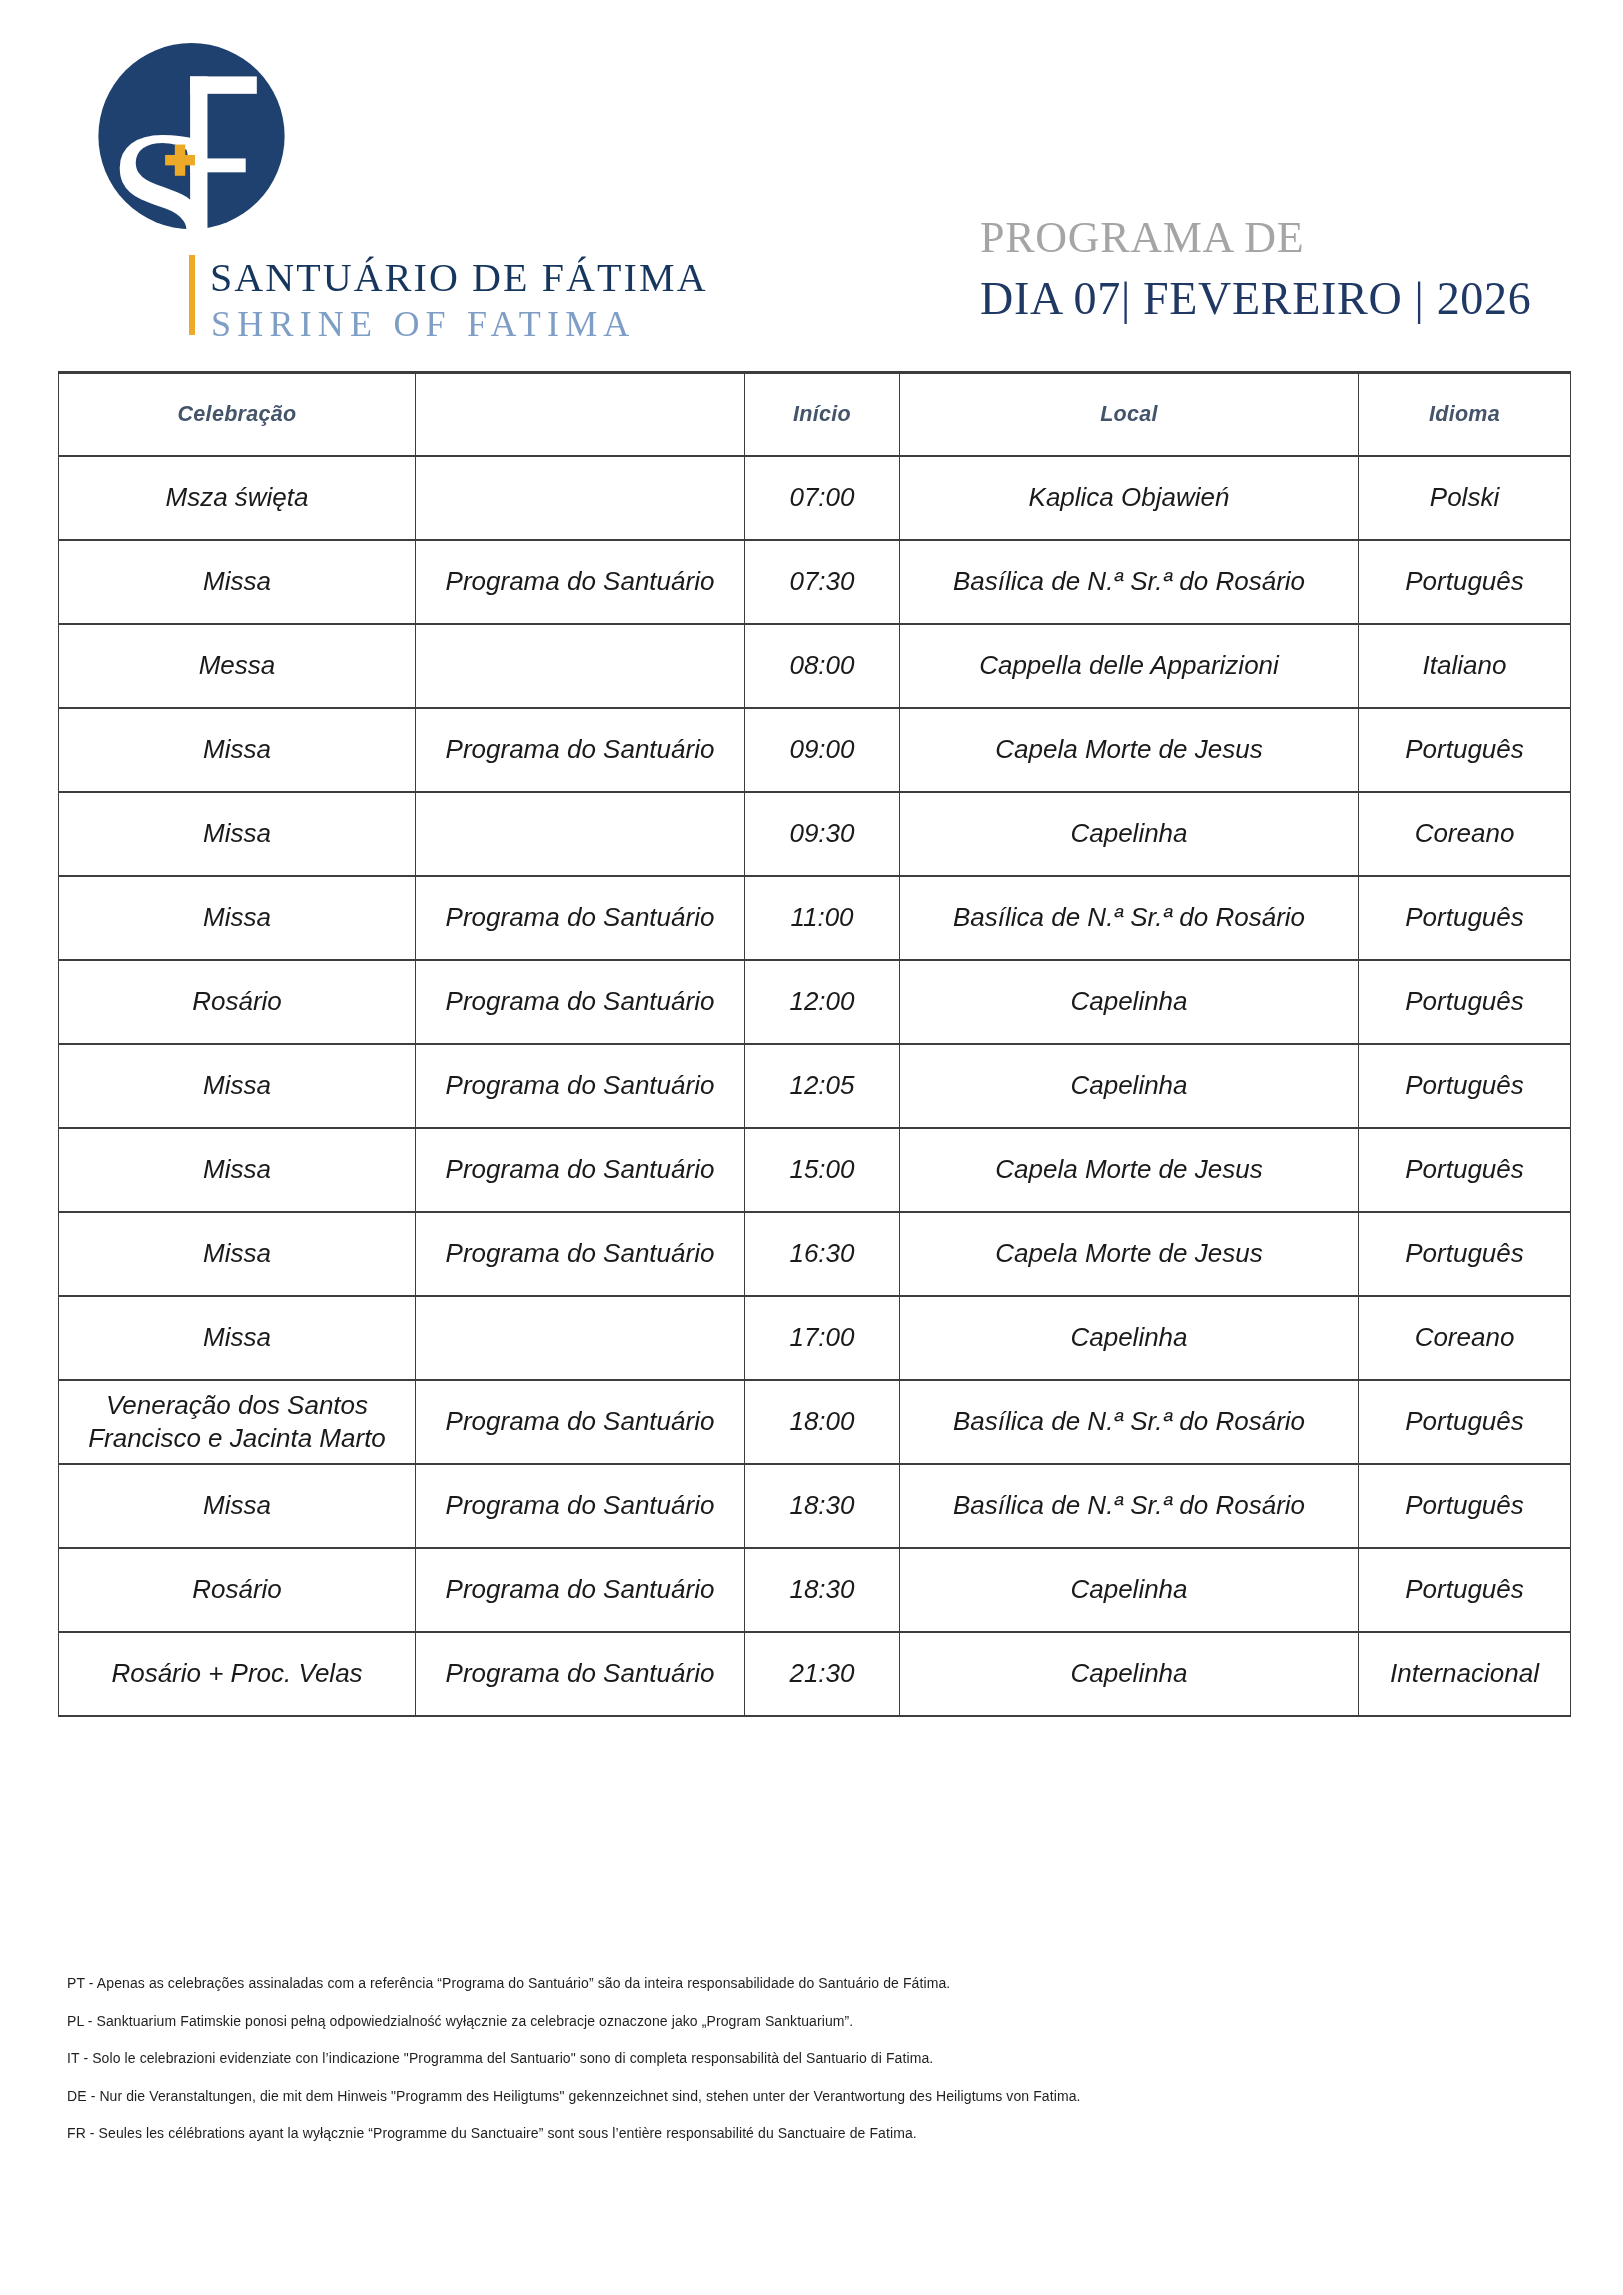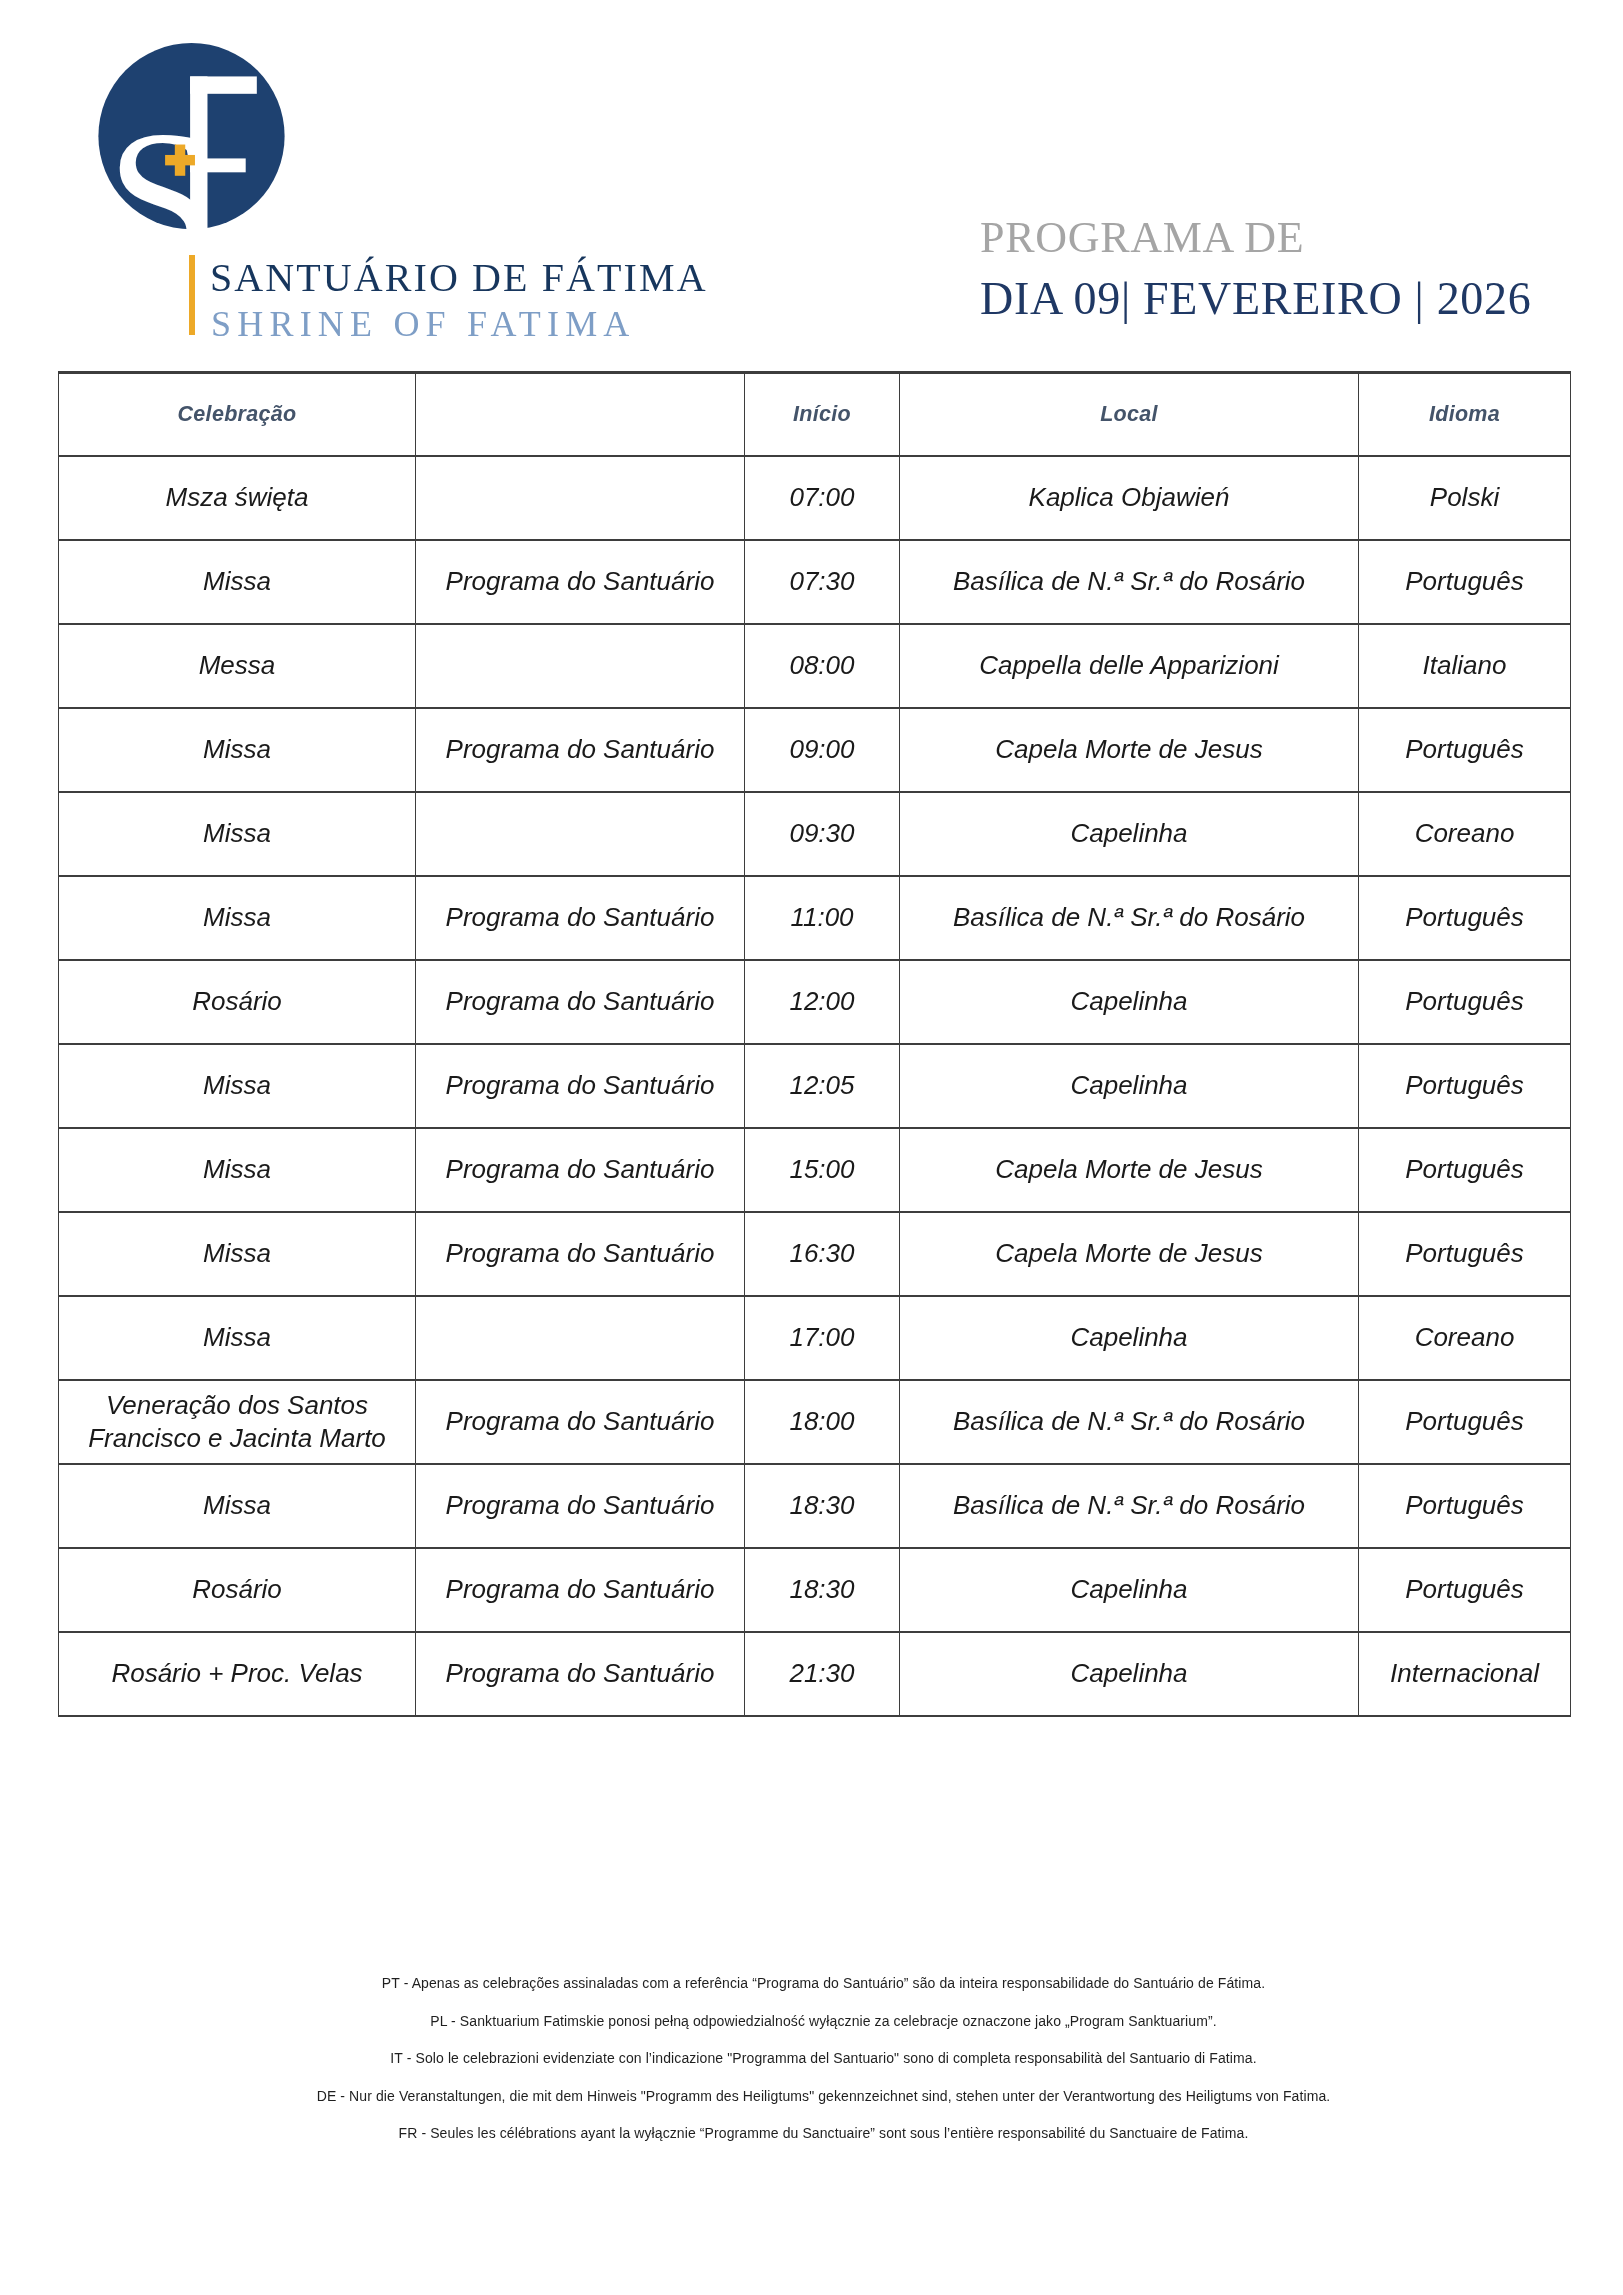--- a/index.html
+++ b/index.html
@@ -79,21 +79,20 @@
     font-size:26px; font-weight:300;
     color:#1A1A1A;
     line-height:1.25;
   }
 
   
   .footnotes {
     position:absolute; left:67px; top:1976px;
     list-style:none; margin:0; padding:0;
     width:1513px;
-    text-align:center;
   }
   .footnotes li {
     font-size:14px; line-height:14.6px;
     color:#1F1F1F; font-weight:300;
     margin-bottom:23px;
     letter-spacing:0.1px;
     white-space:nowrap;
   }
 </style>
 </head>
@@ -111,21 +110,21 @@
 
   <rect x="112" y="146" width="15" height="45" fill="#EDA928"></rect>
   <rect x="98" y="161" width="43" height="15" fill="#EDA928"></rect>
 </svg>
 
 <div class="gold-bar"></div>
 <div class="org-name-pt">SANTUÁRIO DE FÁTIMA</div>
 <div class="org-name-en">SHRINE OF FATIMA</div>
 
 <div class="program-label">PROGRAMA DE</div>
-<div class="program-date">DIA 09| FEVEREIRO | 2026</div>
+<div class="program-date">DIA 07| FEVEREIRO | 2026</div>
 
 <table class="schedule">
   <colgroup>
     <col class="c1">
       <col class="c2">
       <col class="c3">
       <col class="c4">
       <col class="c5">
   </colgroup>
   <thead>

